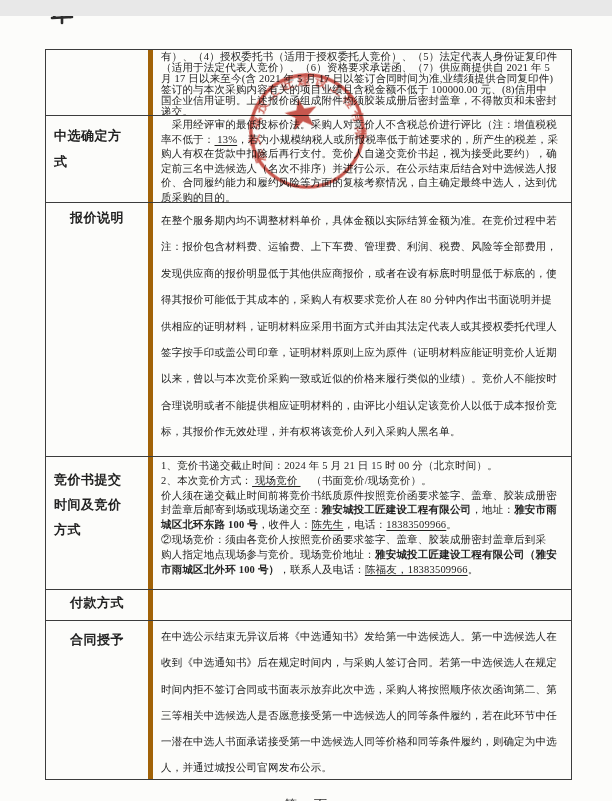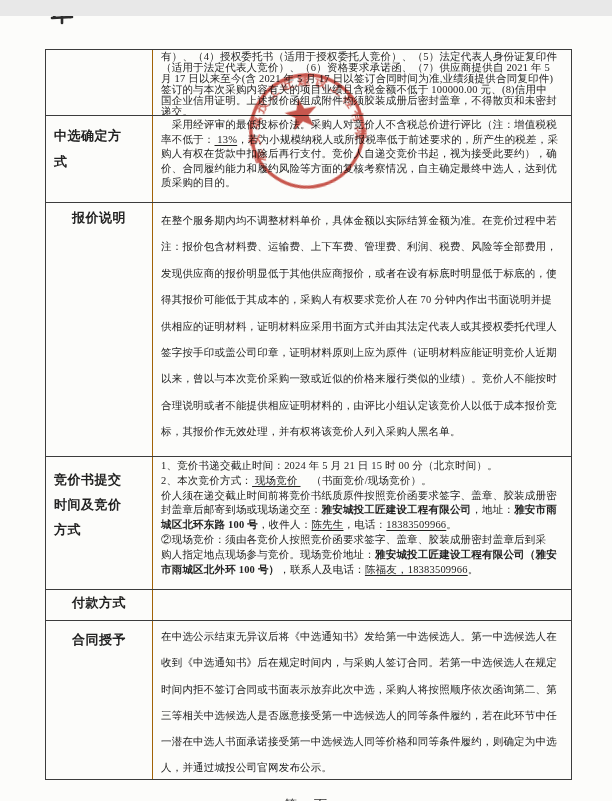--- a/index.html
+++ b/index.html
@@ -18,21 +18,21 @@
   .doc-table{
     position:absolute;left:45px;top:33px;width:527px;
     border:1px solid #3c3c3c;
     box-sizing:border-box;
     background:transparent;
   }
   .t-row{display:flex;box-sizing:border-box;border-bottom:1px solid #3c3c3c;overflow:hidden;}
   .t-row:last-child{border-bottom:none;}
   .label-cell{
     width:107px;flex:0 0 107px;box-sizing:border-box;
-    border-right:1px solid #a16207;
+    border-right:5px solid #a16207;
     font-size:13px;font-weight:600;letter-spacing:.5px;
     overflow:hidden;
   }
   .label-line{line-height:14px;}
   .label-center{text-align:center;padding-top:6px;}
   .label-left{text-align:left;padding-left:8px;}
   .content-cell{flex:1;box-sizing:border-box;padding:0 5px 0 8px;overflow:hidden;}
   .line{white-space:nowrap;font-size:10.5px;letter-spacing:.2px;}
   .seg-b{font-weight:bold;}
   .seg-u{text-decoration:underline;text-underline-offset:2px;}
@@ -105,33 +105,34 @@
       </div>
       <div class="t-row row-selection">
         <div class="label-cell label-left">
           <div class="label-line">中选确定方</div>
           <div class="label-line">式</div>
         </div>
         <div class="content-cell sp-normal">
           <div class="line"><span class="">　采用经评审的最低投标价法。采购人对竞价人不含税总价进行评比（注：增值税税</span></div>
           <div class="line"><span class="">率不低于：</span><span class="seg-u"> 13%</span><span class="">，若为小规模纳税人或所报税率低于前述要求的，所产生的税差，采</span></div>
           <div class="line"><span class="">购人有权在货款中扣除后再行支付。竞价人自递交竞价书起，视为接受此要约），确</span></div>
+          <div class="line"><span class="">定前三名中选候选人（名次不排序）并进行公示。在公示结束后结合对中选候选人报</span></div>
           <div class="line"><span class="">价、合同履约能力和履约风险等方面的复核考察情况，自主确定最终中选人，达到优</span></div>
           <div class="line"><span class="">质采购的目的。</span></div>
         </div>
       </div>
       <div class="t-row row-quote-note">
         <div class="label-cell label-center">
           <div class="label-line">报价说明</div>
         </div>
         <div class="content-cell sp-wide">
           <div class="line"><span class="">在整个服务期内均不调整材料单价，具体金额以实际结算金额为准。在竞价过程中若</span></div>
           <div class="line"><span class="">注：报价包含材料费、运输费、上下车费、管理费、利润、税费、风险等全部费用，</span></div>
           <div class="line"><span class="">发现供应商的报价明显低于其他供应商报价，或者在设有标底时明显低于标底的，使</span></div>
-          <div class="line"><span class="">得其报价可能低于其成本的，采购人有权要求竞价人在 70 分钟内作出书面说明并提</span></div>
+          <div class="line"><span class="">得其报价可能低于其成本的，采购人有权要求竞价人在 80 分钟内作出书面说明并提</span></div>
           <div class="line"><span class="">供相应的证明材料，证明材料应采用书面方式并由其法定代表人或其授权委托代理人</span></div>
           <div class="line"><span class="">签字按手印或盖公司印章，证明材料原则上应为原件（证明材料应能证明竞价人近期</span></div>
           <div class="line"><span class="">以来，曾以与本次竞价采购一致或近似的价格来履行类似的业绩）。竞价人不能按时</span></div>
           <div class="line"><span class="">合理说明或者不能提供相应证明材料的，由评比小组认定该竞价人以低于成本报价竞</span></div>
           <div class="line"><span class="">标，其报价作无效处理，并有权将该竞价人列入采购人黑名单。</span></div>
         </div>
       </div>
       <div class="t-row row-submission">
         <div class="label-cell label-left">
           <div class="label-line">竞价书提交</div>

